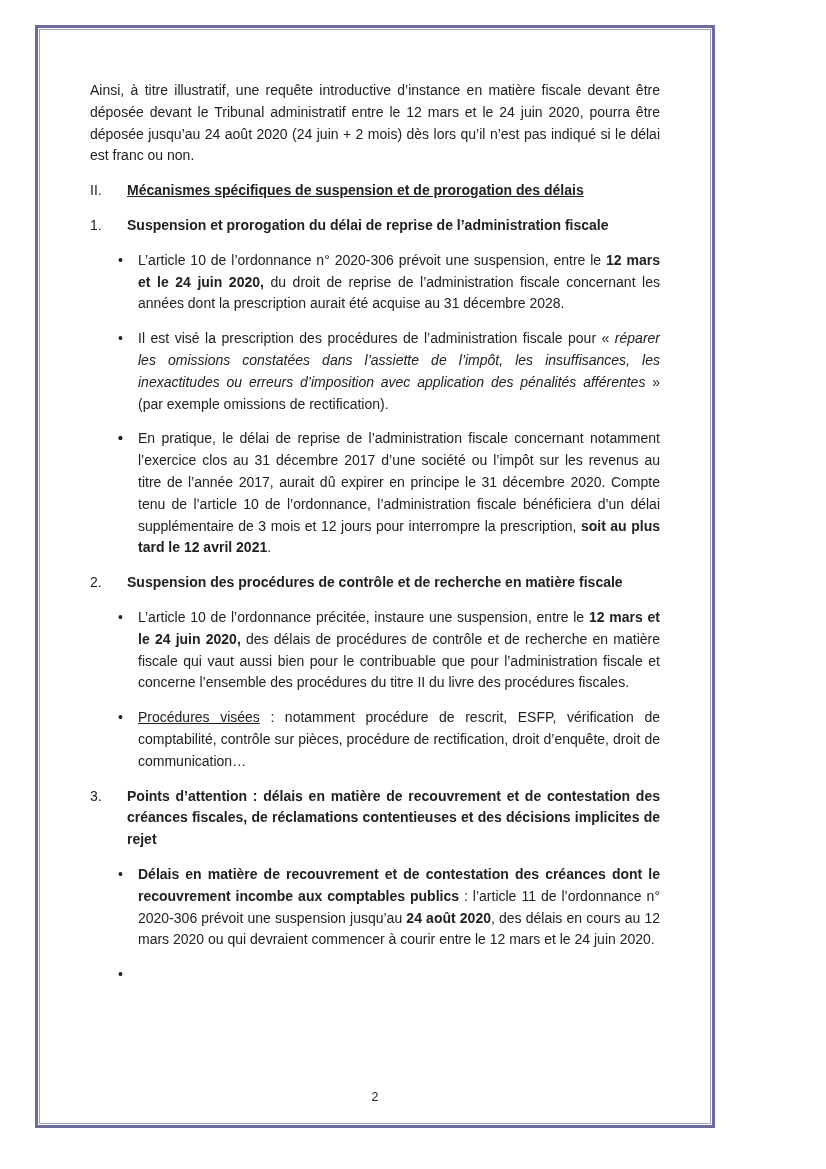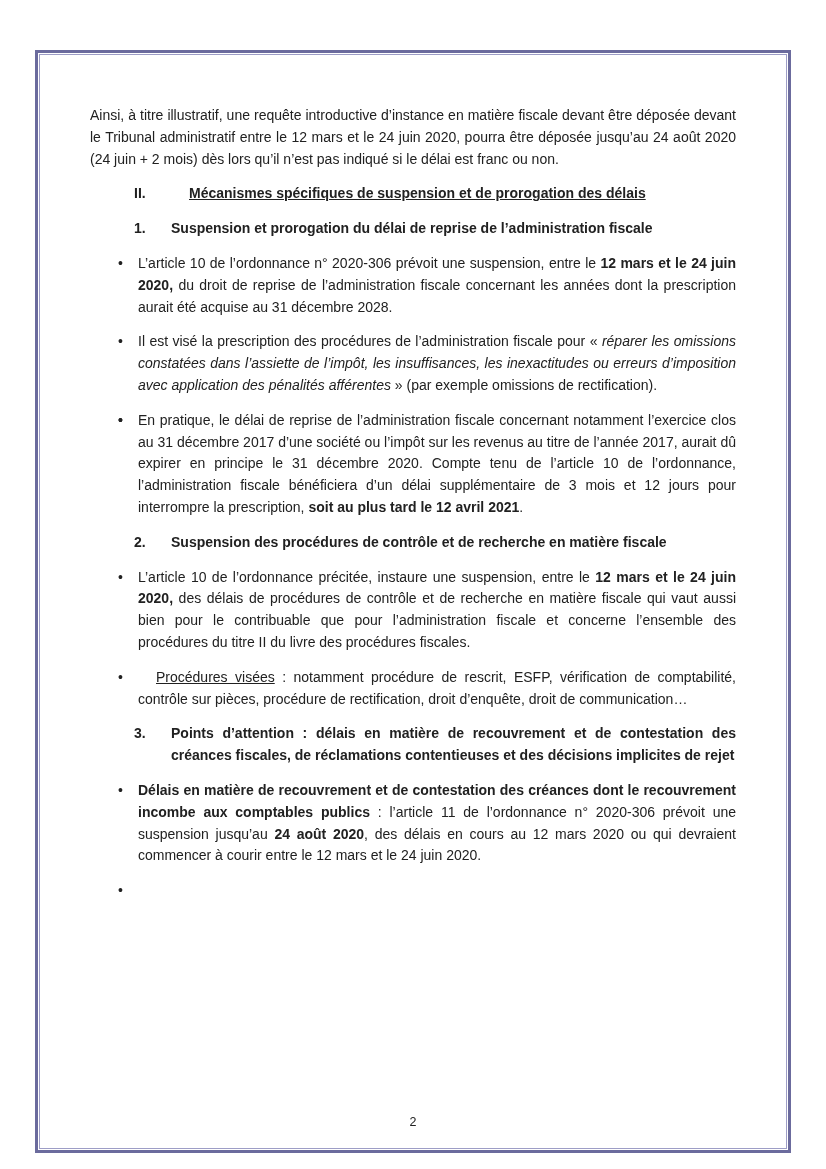--- a/index.html
+++ b/index.html
@@ -7,51 +7,51 @@
   body {
     width: 826px; height: 1169px;
     background: #ffffff;
     position: relative;
     font-family: "Liberation Sans", "DejaVu Sans", sans-serif;
     color: #212121;
     overflow: hidden;
   }
   .frame {
     position: absolute;
-    left: 35px; top: 50px;
-    width: 756px; height: 1103px;
+    left: 35px; top: 25px;
+    width: 680px; height: 1103px;
     border: 3px solid #a3a3a3;
   }
   .frame-inner {
     position: absolute;
     left: 1px; top: 1px; right: 1px; bottom: 1px;
     border: 1px solid #9d9dc6;
   }
   .content {
     position: absolute;
     left: 52px; right: 52px; top: 52px;
   }
   .block {
     margin: 0 0 13px 0;
     font-size: 14px;
     line-height: 21.8px;
     text-align: justify;
   }
   .para-indent { margin-left: 37px; }
   .heading { display: flex; }
-  .heading .num { flex: none; width: 37px; font-weight: 700; margin-left: 44px; }
+  .heading .num { flex: none; width: 37px; font-weight: 400; }
   .heading .htxt { flex: 1; text-align: justify; }
   .bullet { position: relative; padding-left: 48px; }
   .bullet .dot {
     position: absolute; left: 28px; top: 0;
     font-size: 14px; line-height: 21.8px;
   }
   .b { font-weight: 700; }
   .i { font-style: italic; }
-  .u { text-decoration: underline; margin-left: 18px; }
+  .u { text-decoration: underline; }
   .page-num {
     position: absolute;
     left: 0; right: 0; bottom: 21px;
     text-align: center;
     font-size: 12.5px;
     color: #212121;
   }
 </style>
 </head>
 <body style="color: rgb(33, 33, 33); background: rgb(255, 255, 255);">

